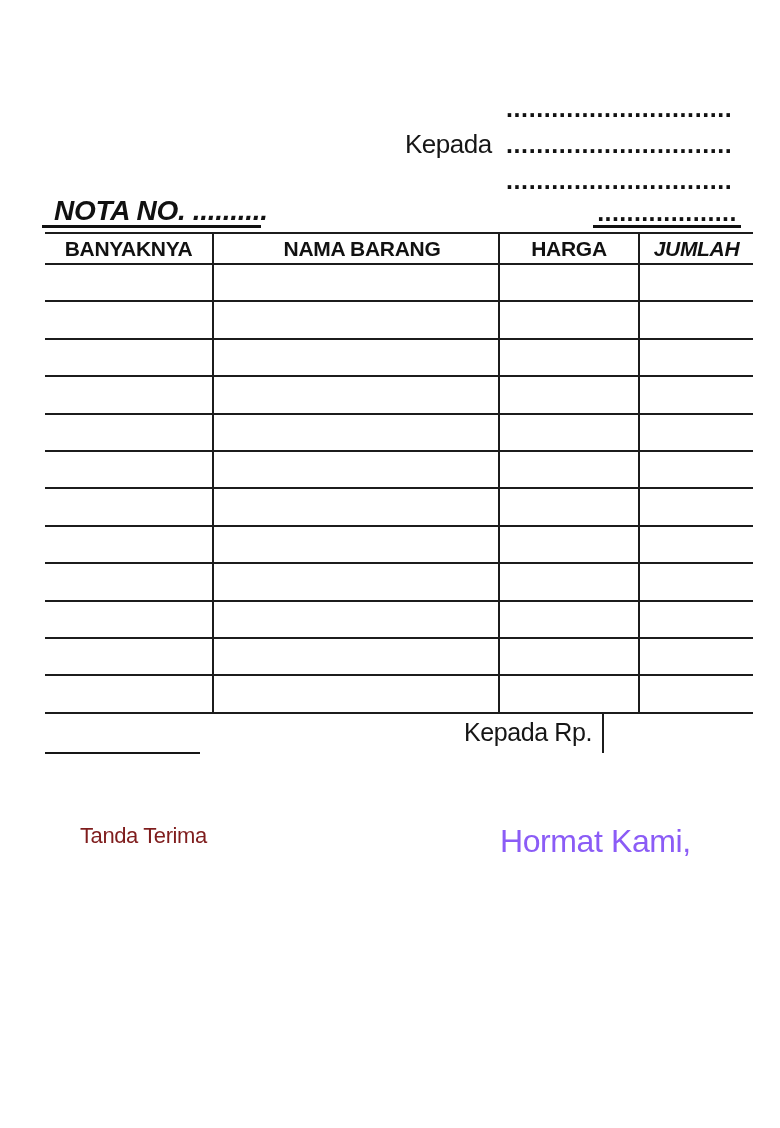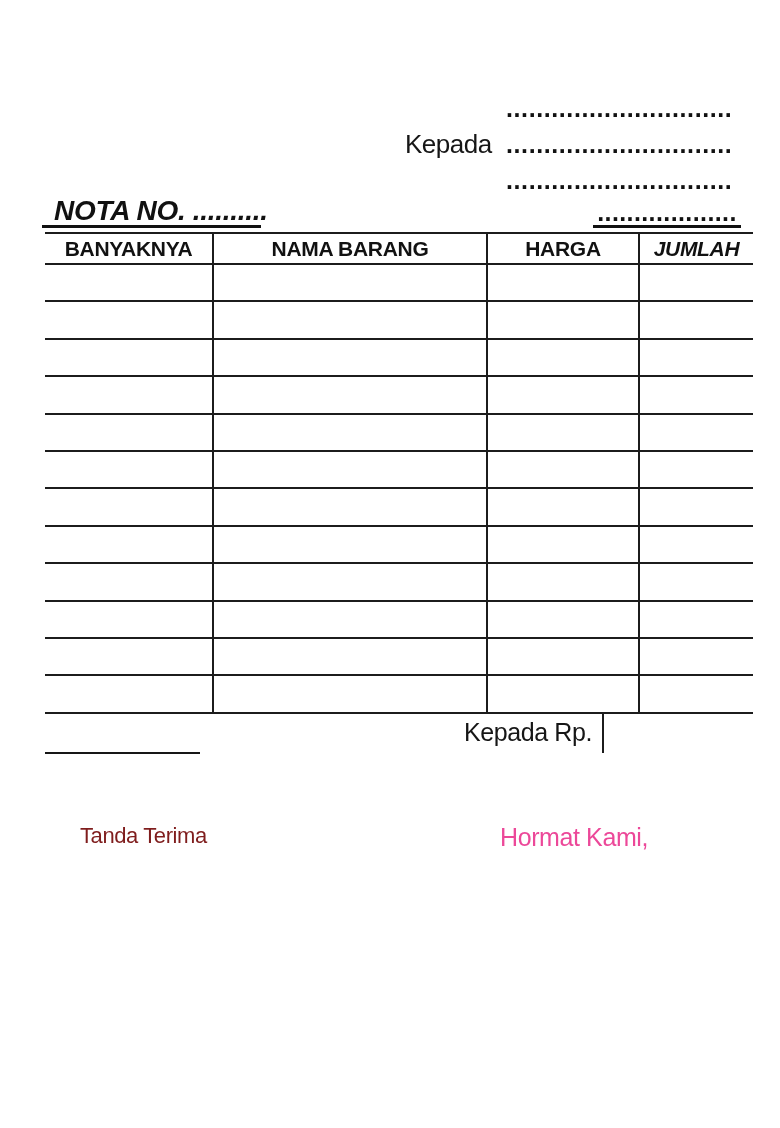--- a/index.html
+++ b/index.html
@@ -80,22 +80,22 @@
   }
   .th {
     font-size: 21px; font-weight: bold;
     letter-spacing: -0.3px;
     text-align: right;
     color: #111;
     height: 100%;
     display: flex; align-items: center; justify-content: center;
   }
   .c0 { width: 169px; }
-  .c1 { width: 274px; }
-  .c2 { width: 152px; }
+  .c1 { width: 274px; margin-left: 12px; }
+  .c2 { width: 140px; }
   .c3 { width: 149px; flex: 1; font-style: italic; }
   .vline { border-right: 2px solid #1c1c1c; }
   .trow {
     display: flex;
     height: 37.4px;
     border-bottom: 2px solid #1c1c1c;
   }
   .td { height: 100%; }
 
   
@@ -124,22 +124,22 @@
   }
   .tanda-label {
     position: absolute;
     left: 80px; top: 823px;
     font-size: 22px; letter-spacing: -0.4px;
     color: #7f1d1d;
   }
   .hormat-label {
     position: absolute;
     left: 500px; top: 823px;
-    font-size: 25px; letter-spacing: -0.4px;
-    color: #ec4899;
+    font-size: 32px; letter-spacing: -0.4px;
+    color: #8b5cf6;
     text-align: right;
   }
 </style>
 </head>
 <body>
 
 <div class="page">
 
   <div class="kepada-label">Kepada</div>
   <div class="dot-line l1">..............................</div>

